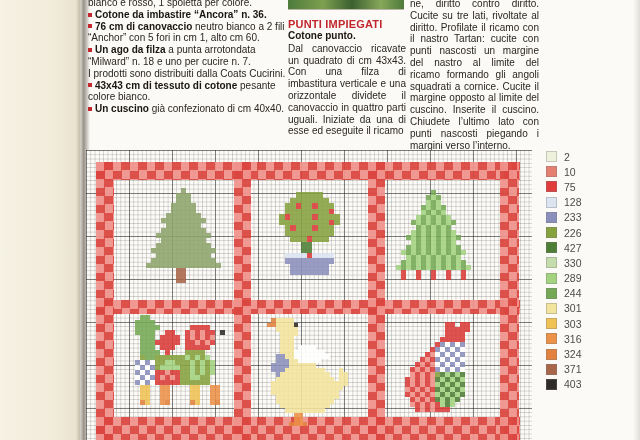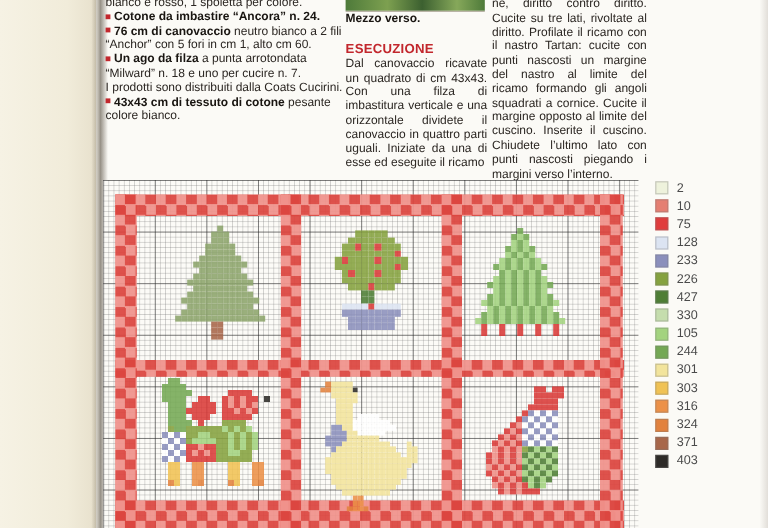--- a/index.html
+++ b/index.html
@@ -58,31 +58,32 @@
 </style>
 </head>
 <body>
 
 <div class="abs margin-strip"></div>
 <div class="abs fold"></div>
 <div class="abs edge-right"></div>
 
 <div class="abs col col-left" id="col-left">
     <p>bianco e rosso, 1 spoletta per colore.</p>
-    <p><span class="bullet"></span><span class="bold">Cotone da imbastire “Ancora” n. 24.</span></p>
+    <p><span class="bullet"></span><span class="bold">Cotone da imbastire “Ancora” n. 36.</span></p>
     <p><span class="bullet"></span><span class="bold">76 cm di canovaccio</span> neutro bianco a 2 fili “Anchor” con 5 fori in cm 1, alto cm 60.</p>
     <p><span class="bullet"></span><span class="bold">Un ago da filza</span> a punta arrotondata “Milward” n. 18 e uno per cucire n. 7.</p>
     <p>I prodotti sono distribuiti dalla Coats Cucirini.</p>
     <p><span class="bullet"></span><span class="bold">43x43 cm di tessuto di cotone</span> pesante colore bianco.</p>
+    <p><span class="bullet"></span><span class="bold">Un cuscino</span> già confezionato di cm 40x40.</p>
   </div>
 
 <div class="abs col col-mid">
   <div class="photo"></div>
-  <p class="mid-sub">Mezzo verso.</p>
-  <h3 class="red mid-h2">ESECUZIONE</h3>
+  <h3 class="red mid-h1">PUNTI IMPIEGATI</h3>
+  <p class="mid-sub">Cotone punto.</p>
   <p class="mid-body">Dal canovaccio ricavate un quadrato di cm 43x43. Con una filza di imbastitura verticale e una orizzontale dividete il canovaccio in quattro parti uguali. Iniziate da una di esse ed eseguite il ricamo</p>
 </div>
 
 <div class="abs col col-right">
   <p>ne, diritto contro diritto. Cucite su tre lati, rivoltate al diritto. Profilate il ricamo con il nastro Tartan: cucite con punti nascosti un margine del nastro al limite del ricamo formando gli angoli squadrati a cornice. Cucite il margine opposto al limite del cuscino. Inserite il cuscino. Chiudete l’ultimo lato con punti nascosti piegando i margini verso l’interno.</p>
 </div>
 
 <div class="abs chart" id="chart">
   <div class="abs gingham band-h" style="top:12px;"></div>
   <div class="abs gingham band-h" style="top:150px;height:14px;"></div>
@@ -1100,21 +1101,21 @@
     <div class="legend-row">
       <div class="swatch" style="background: rgb(78, 126, 53);"></div>
       <span class="legend-code">427</span>
     </div>
     <div class="legend-row">
       <div class="swatch" style="background: rgb(197, 221, 173);"></div>
       <span class="legend-code">330</span>
     </div>
     <div class="legend-row">
       <div class="swatch" style="background: rgb(163, 211, 127);"></div>
-      <span class="legend-code">105</span>
+      <span class="legend-code">289</span>
     </div>
     <div class="legend-row">
       <div class="swatch" style="background: rgb(116, 168, 84);"></div>
       <span class="legend-code">244</span>
     </div>
     <div class="legend-row">
       <div class="swatch" style="background: rgb(242, 228, 156);"></div>
       <span class="legend-code">301</span>
     </div>
     <div class="legend-row">

